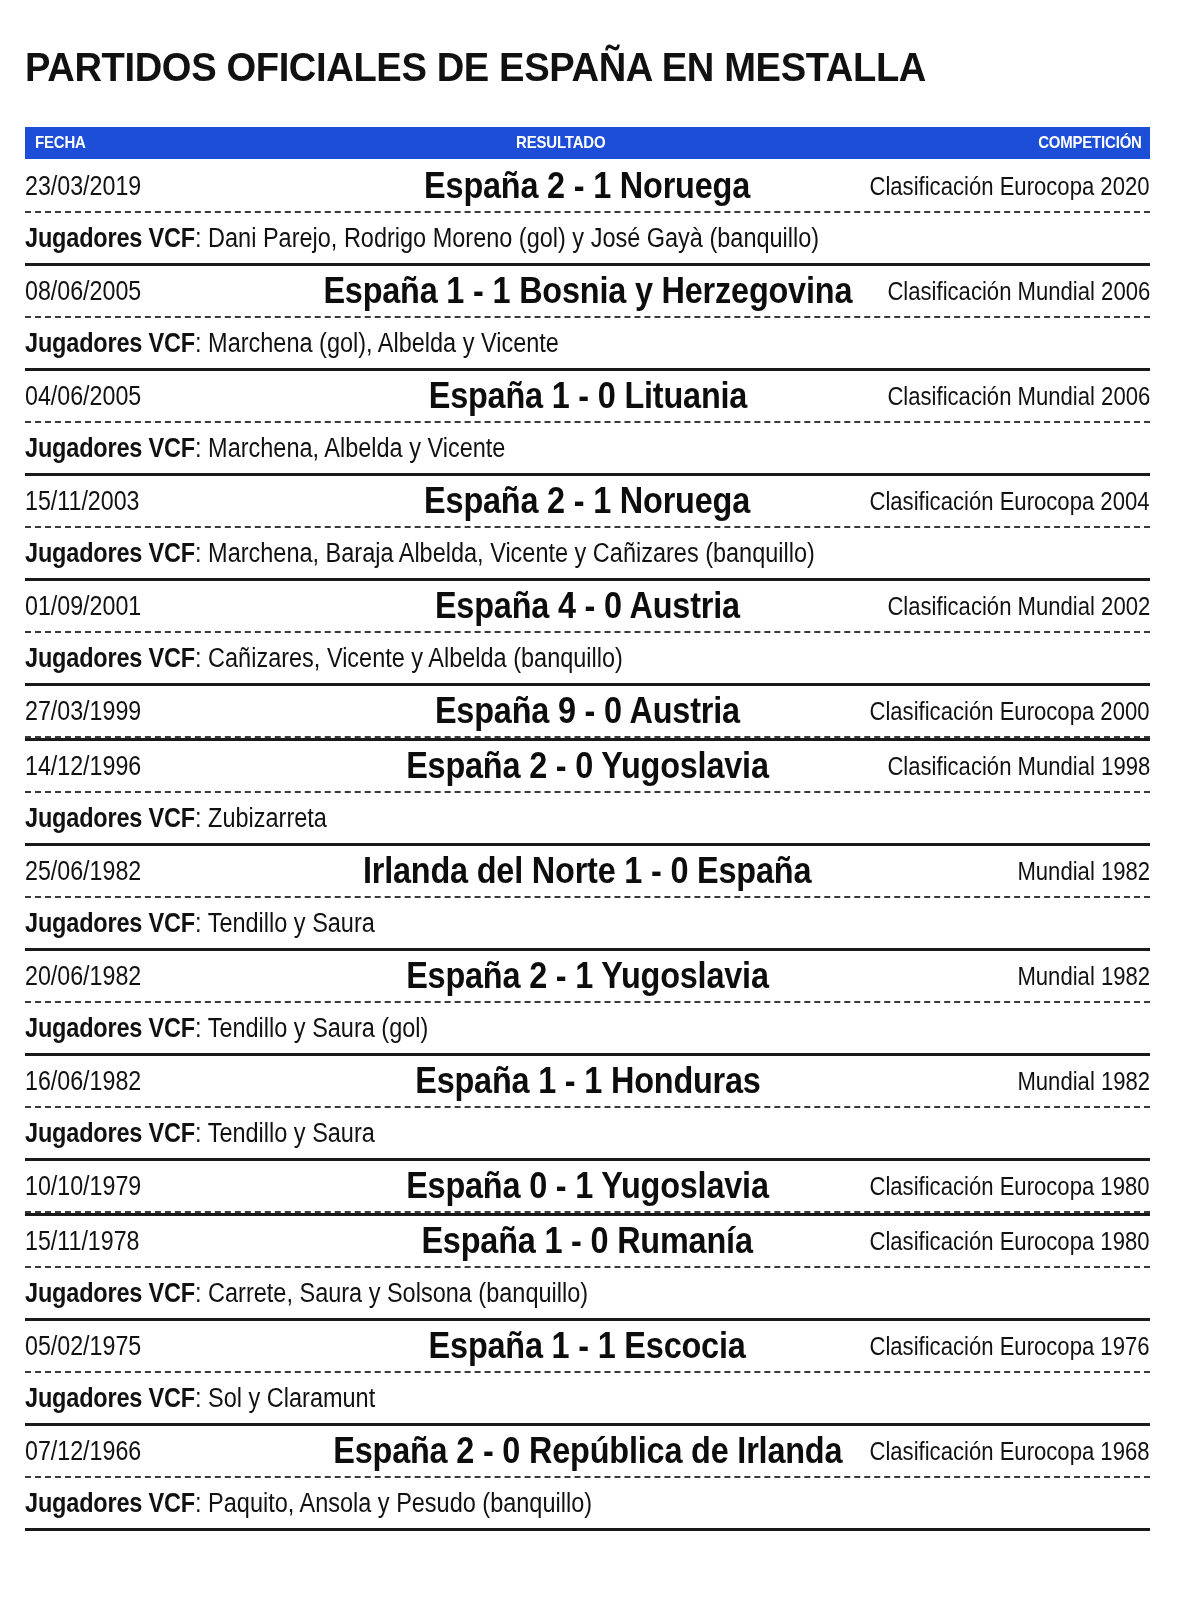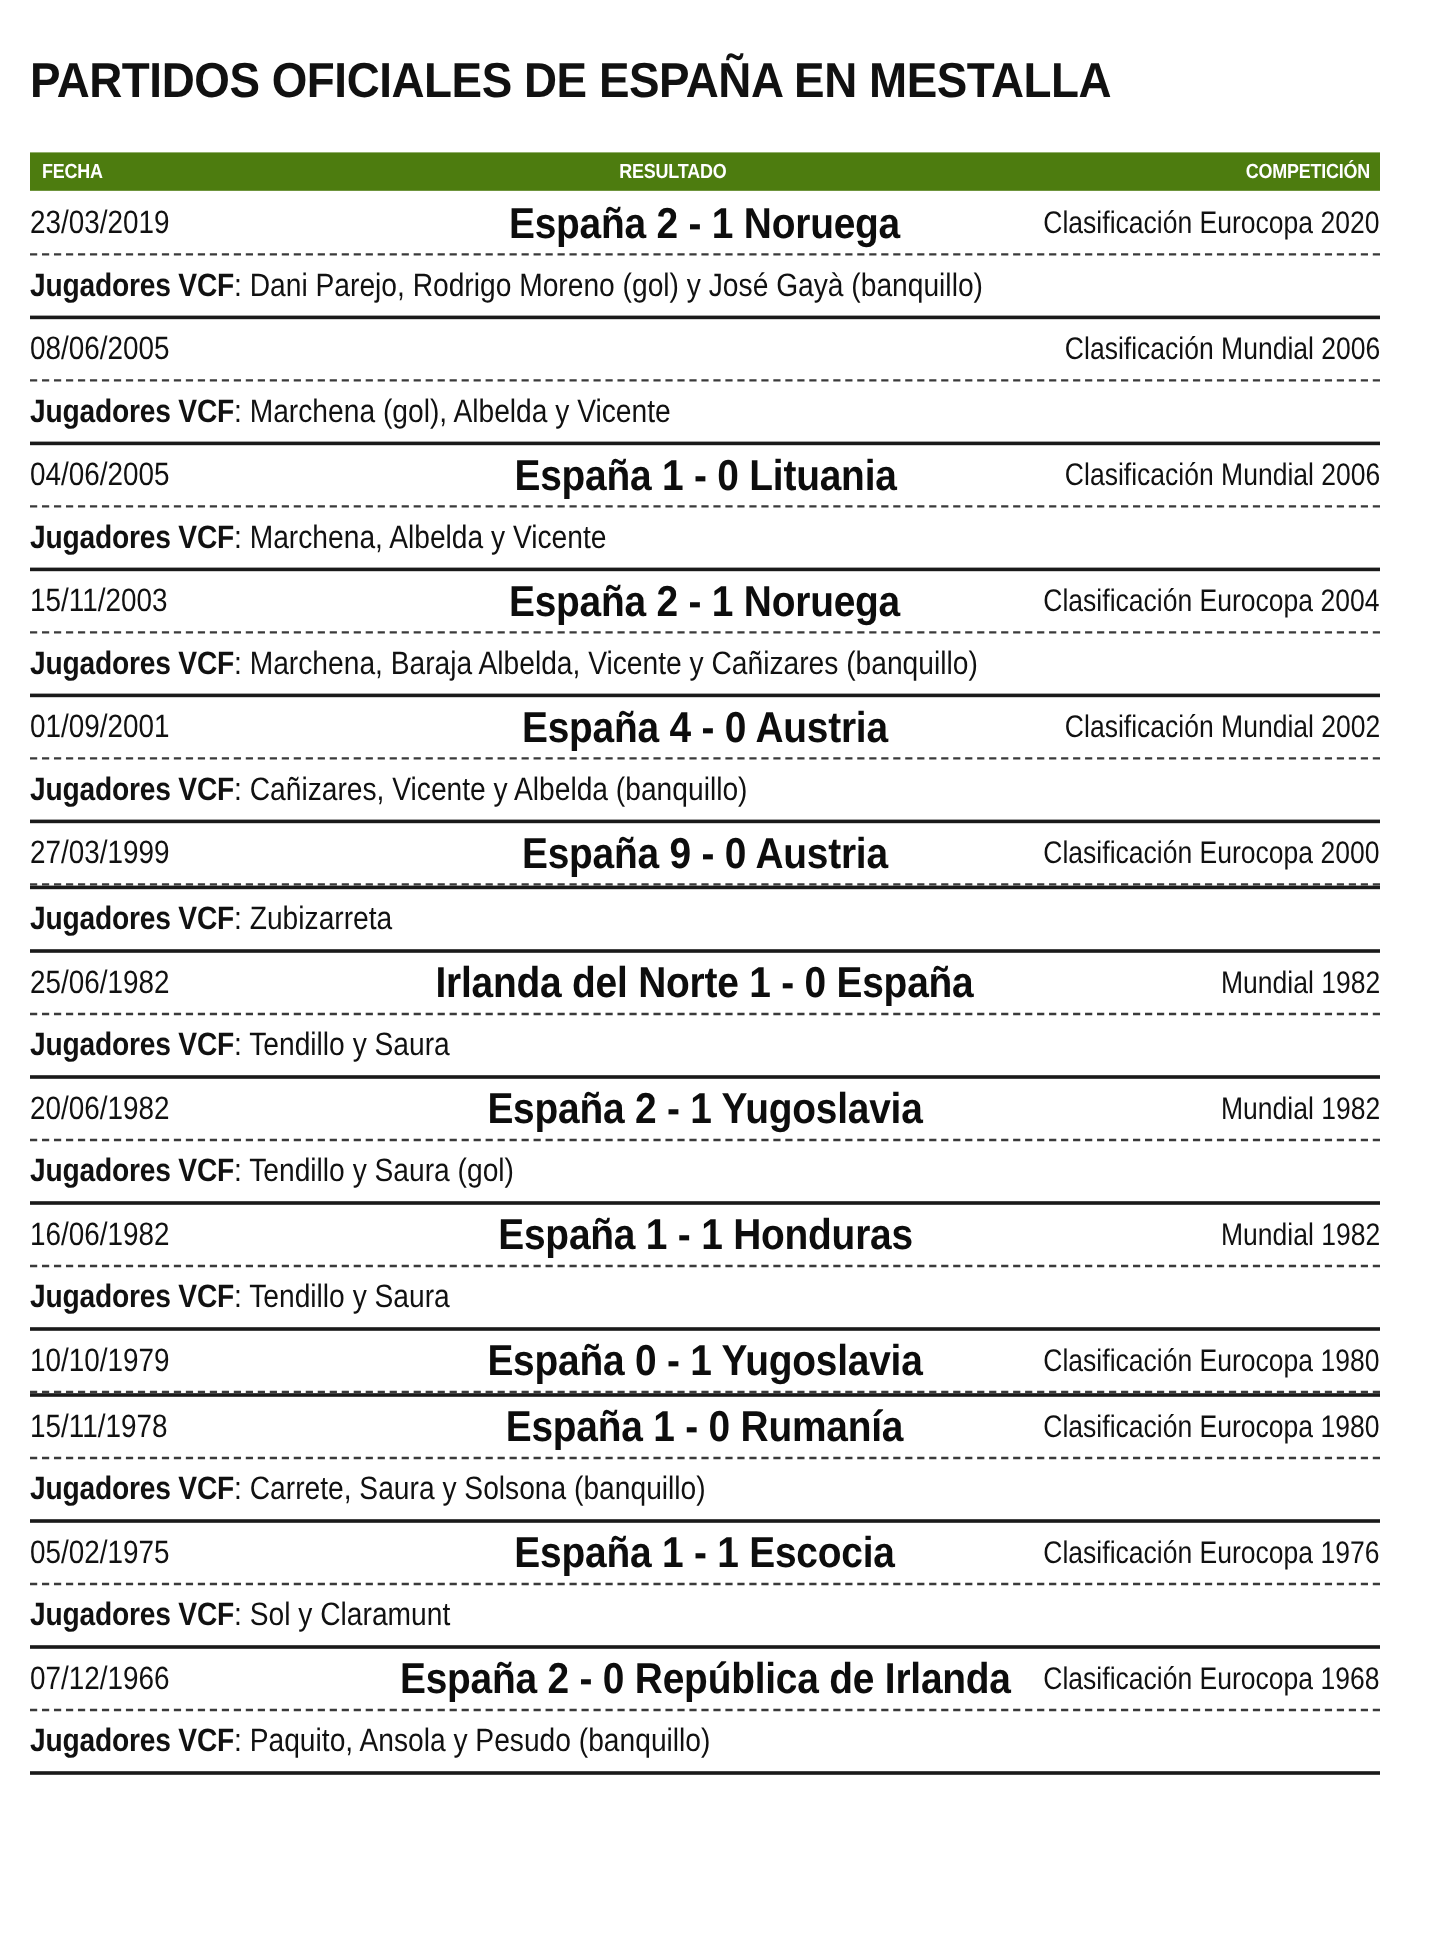--- a/index.html
+++ b/index.html
@@ -156,40 +156,41 @@
     font-weight: normal;
   }
 </style>
 </head>
 <body>
 
 <div class="page">
 
   <h1 class="title">PARTIDOS OFICIALES DE ESPAÑA EN MESTALLA</h1>
 
-  <div class="header-bar" style="background: #4d7c0f;">
+  <div class="header-bar" style="background: #1d4ed8;">
     <span class="hdr hdr-fecha">FECHA</span>
     <span class="hdr hdr-resultado">RESULTADO</span>
     <span class="hdr hdr-competicion">COMPETICIÓN</span>
   </div>
 
   <div class="table" id="table-body">
       <div class="group">
         <div class="match-row">
           <div class="cell-date">23/03/2019</div>
           <div class="cell-result"><span>España 2 - 1 Noruega</span></div>
           <div class="cell-comp">Clasificación Eurocopa 2020</div>
         </div>
         <div class="players-row">
           <div class="players-inner"><span class="players-label">Jugadores VCF</span><span class="players-names">: Dani Parejo, Rodrigo Moreno (gol) y José Gayà (banquillo)</span></div>
         </div>
       </div>
       <div class="group">
         <div class="match-row">
           <div class="cell-date">08/06/2005</div>
+          <div class="cell-result"><span>España 1 - 1 Bosnia y Herzegovina</span></div>
           <div class="cell-comp">Clasificación Mundial 2006</div>
         </div>
         <div class="players-row">
           <div class="players-inner"><span class="players-label">Jugadores VCF</span><span class="players-names">: Marchena (gol), Albelda y Vicente</span></div>
         </div>
       </div>
       <div class="group">
         <div class="match-row">
           <div class="cell-date">04/06/2005</div>
           <div class="cell-result"><span>España 1 - 0 Lituania</span></div>
@@ -220,20 +221,25 @@
         </div>
       </div>
       <div class="group">
         <div class="match-row">
           <div class="cell-date">27/03/1999</div>
           <div class="cell-result"><span>España 9 - 0 Austria</span></div>
           <div class="cell-comp">Clasificación Eurocopa 2000</div>
         </div>
       </div>
       <div class="group">
+        <div class="match-row">
+          <div class="cell-date">14/12/1996</div>
+          <div class="cell-result"><span>España 2 - 0 Yugoslavia</span></div>
+          <div class="cell-comp">Clasificación Mundial 1998</div>
+        </div>
         <div class="players-row">
           <div class="players-inner"><span class="players-label">Jugadores VCF</span><span class="players-names">: Zubizarreta</span></div>
         </div>
       </div>
       <div class="group">
         <div class="match-row">
           <div class="cell-date">25/06/1982</div>
           <div class="cell-result"><span>Irlanda del Norte 1 - 0 España</span></div>
           <div class="cell-comp">Mundial 1982</div>
         </div>

